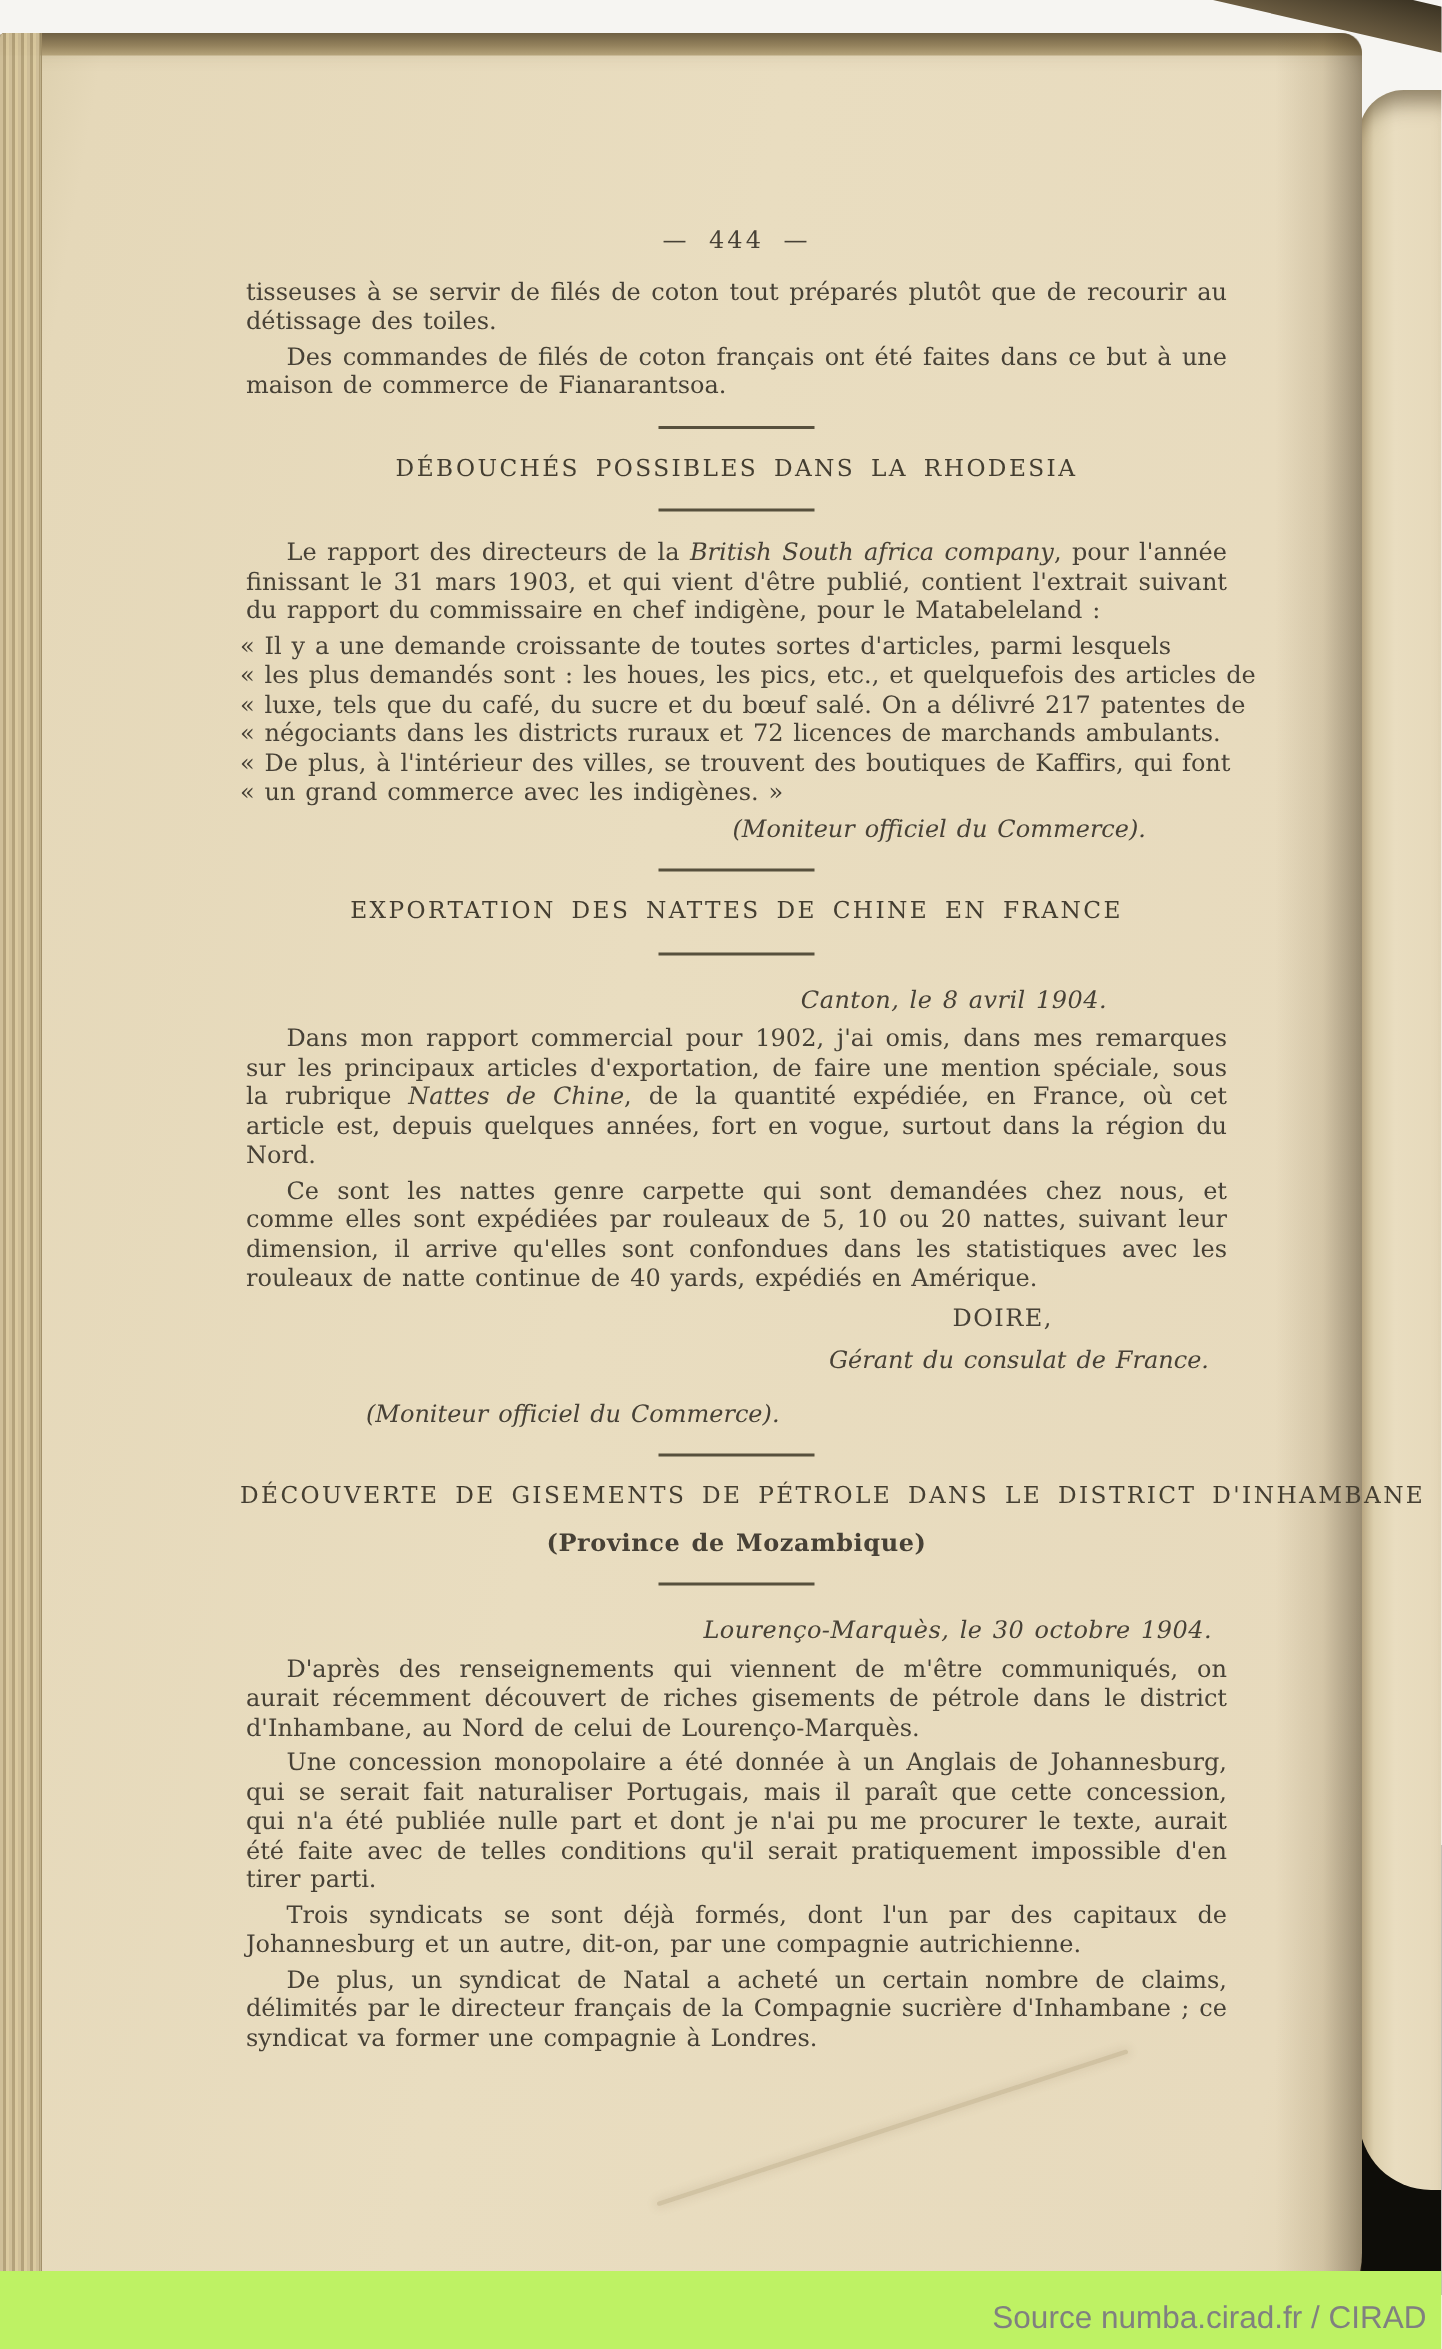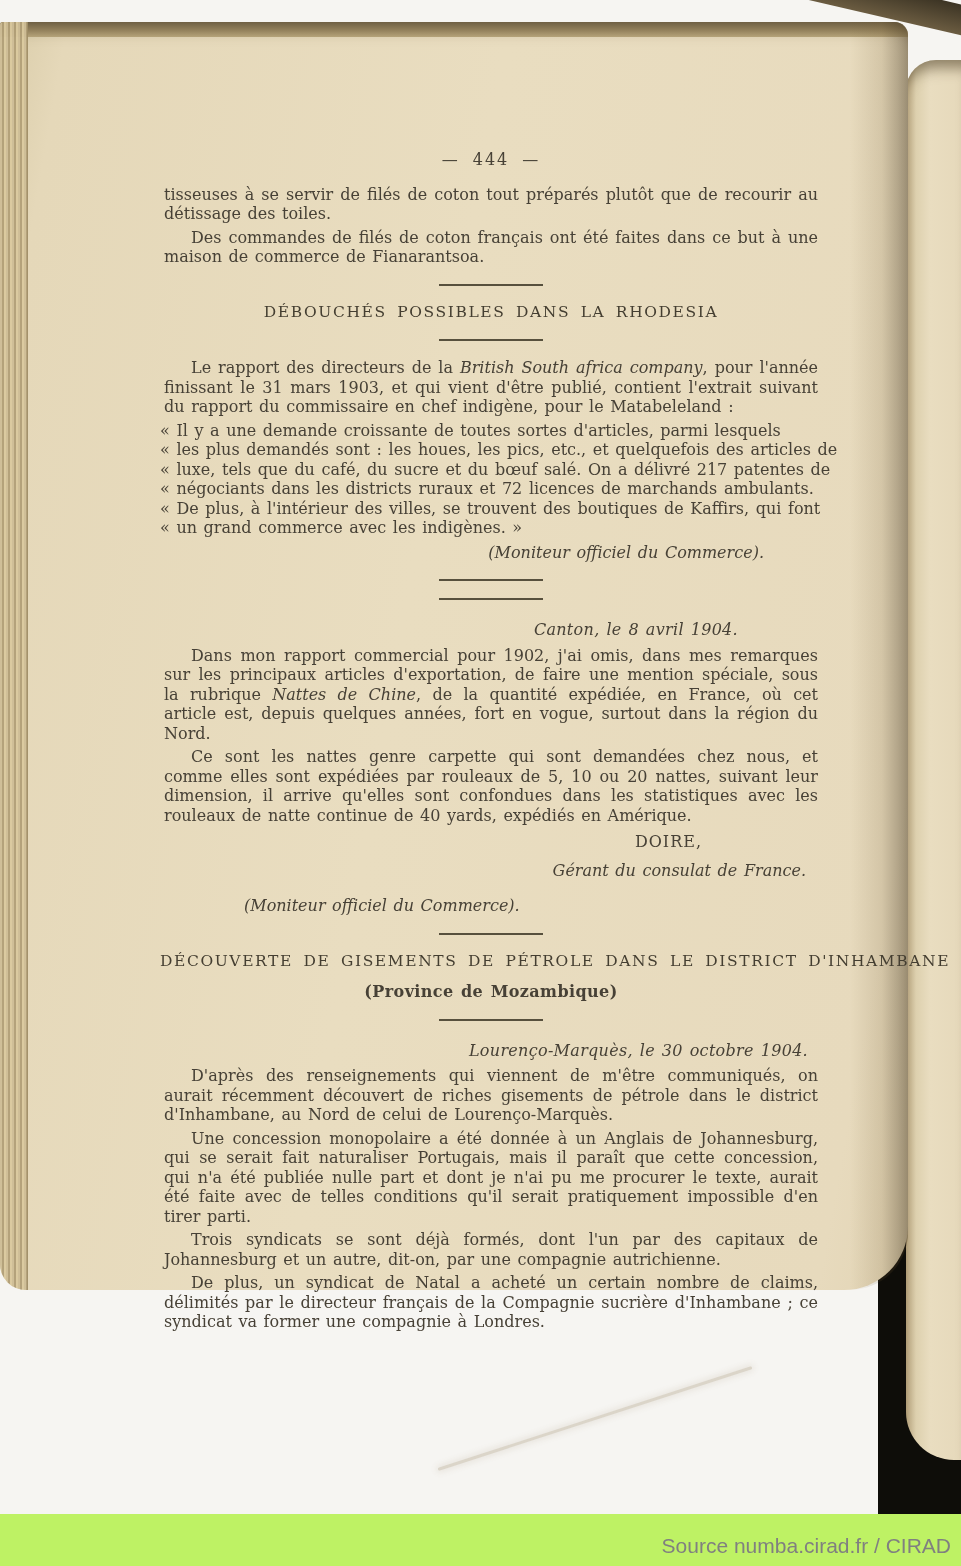--- a/index.html
+++ b/index.html
@@ -21,21 +21,21 @@
   }
   
   .next-page{
     position:absolute;left:906px;top:60px;width:55px;height:1400px;
     background:linear-gradient(to right,#b3a07a 0,#ddd0ae 10px,#e9ddc0 24px,#e6d9bb 55px);
     border-radius:30px 0 0 48px;
     box-shadow:inset 0 18px 14px -10px rgba(70,55,30,.55);
   }
   
   .page{
-    position:absolute;left:0;top:22px;width:908px;height:1268px;
+    position:absolute;left:0;top:22px;width:908px;height:1544px;
     background:linear-gradient(100deg,#d9cca9 0%,#e5d8b9 6%,#e9ddc0 45%,#e7dabd 92%,#e2d4b4 100%);
     border-radius:3px 14px 64px 26px;
     box-shadow:inset 0 16px 16px -10px rgba(85,65,35,.55);
   }
   
   .left-stack{
     position:absolute;left:0;top:0;bottom:0;width:27px;
     background:repeating-linear-gradient(to right,#cfbe97 0 2px,#b2a078 2px 4px,#dccb a 0);
     background:repeating-linear-gradient(to right,#cfbe97 0 2px,#b2a078 2px 4px,#dbca9f 4px 6px);
     border-right:1px solid #a08e67;
@@ -132,20 +132,21 @@
         <div class="qline">« les plus demandés sont : les houes, les pics, etc., et quelquefois des articles de</div>
         <div class="qline">« luxe, tels que du café, du sucre et du bœuf salé. On a délivré 217 patentes de</div>
         <div class="qline">« négociants dans les districts ruraux et 72 licences de marchands ambulants.</div>
         <div class="qline">« De plus, à l'intérieur des villes, se trouvent des boutiques de Kaffirs, qui font</div>
         <div class="qline">« un grand commerce avec les indigènes. »</div>
       </div>
 
       <div class="attr-right">(Moniteur officiel du Commerce).</div>
 
       <div class="divider"></div>
+      <h2 class="sec-title">EXPORTATION DES NATTES DE CHINE EN FRANCE</h2>
       <div class="divider"></div>
 
       <div class="dateline canton">Canton, le 8 avril 1904.</div>
 
       <p class="para indent"><span>Dans mon rapport commercial pour 1902, j'ai omis, dans mes remarques sur les principaux articles d'exportation, de faire une mention spéciale, sous la rubrique </span><span class="it">Nattes de Chine</span><span>, de la quantité expédiée, en France, où cet article est, depuis quelques années, fort en vogue, surtout dans la région du Nord.</span></p>
       <p class="para indent">Ce sont les nattes genre carpette qui sont demandées chez nous, et comme elles sont expédiées par rouleaux de 5, 10 ou 20 nattes, suivant leur dimension, il arrive qu'elles sont confondues dans les statistiques avec les rouleaux de natte continue de 40 yards, expédiés en Amérique.</p>
 
       <div class="sig-name">DOIRE,</div>
       <div class="sig-role">Gérant du consulat de France.</div>
       <div class="attr-left">(Moniteur officiel du Commerce).</div>

